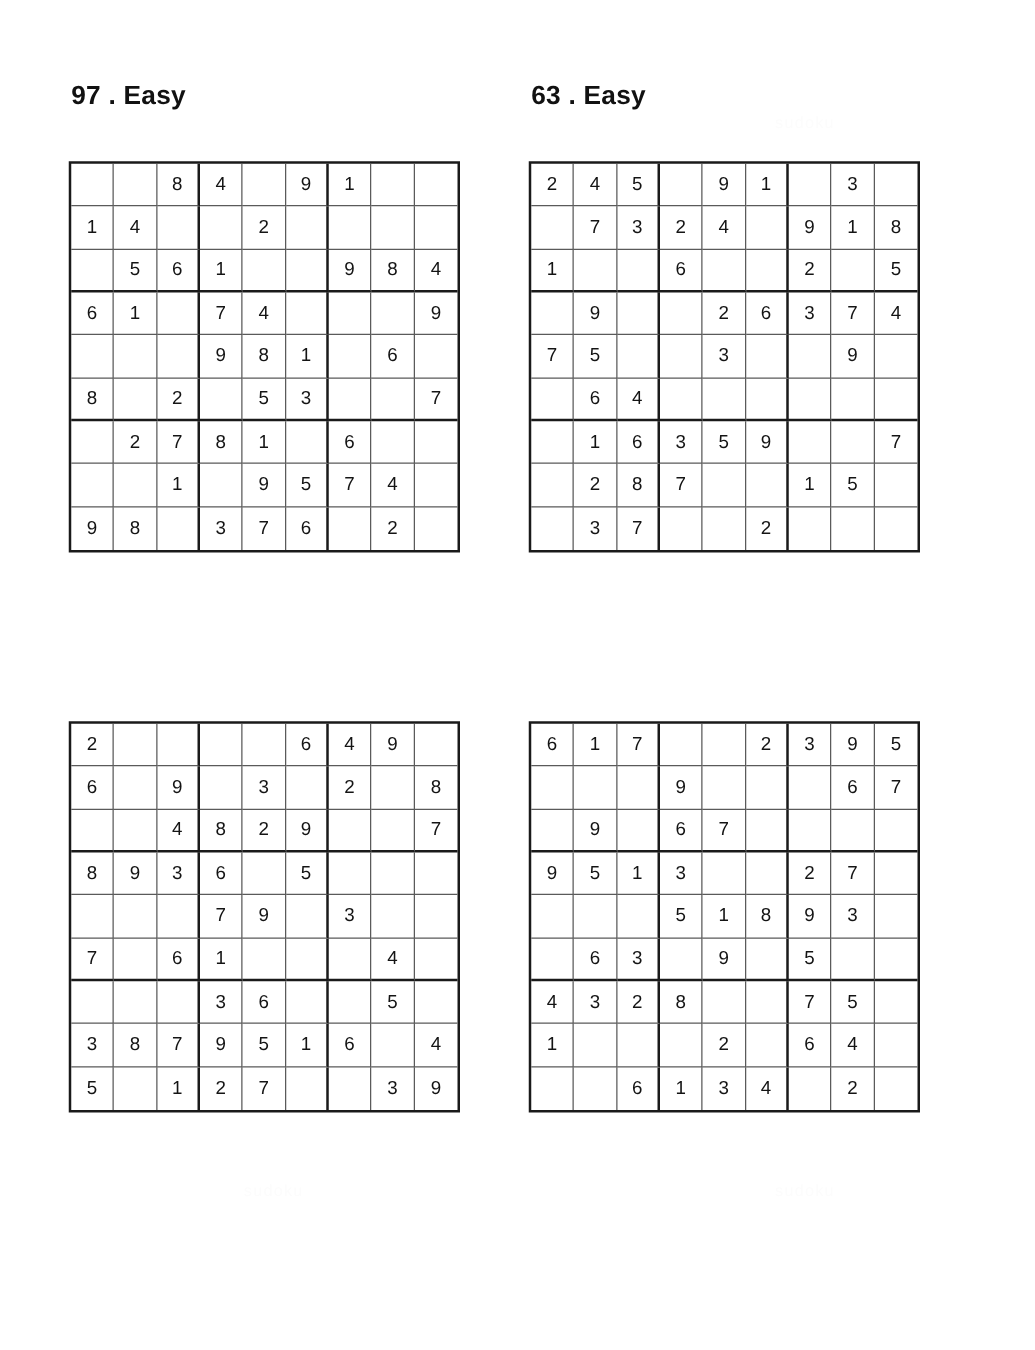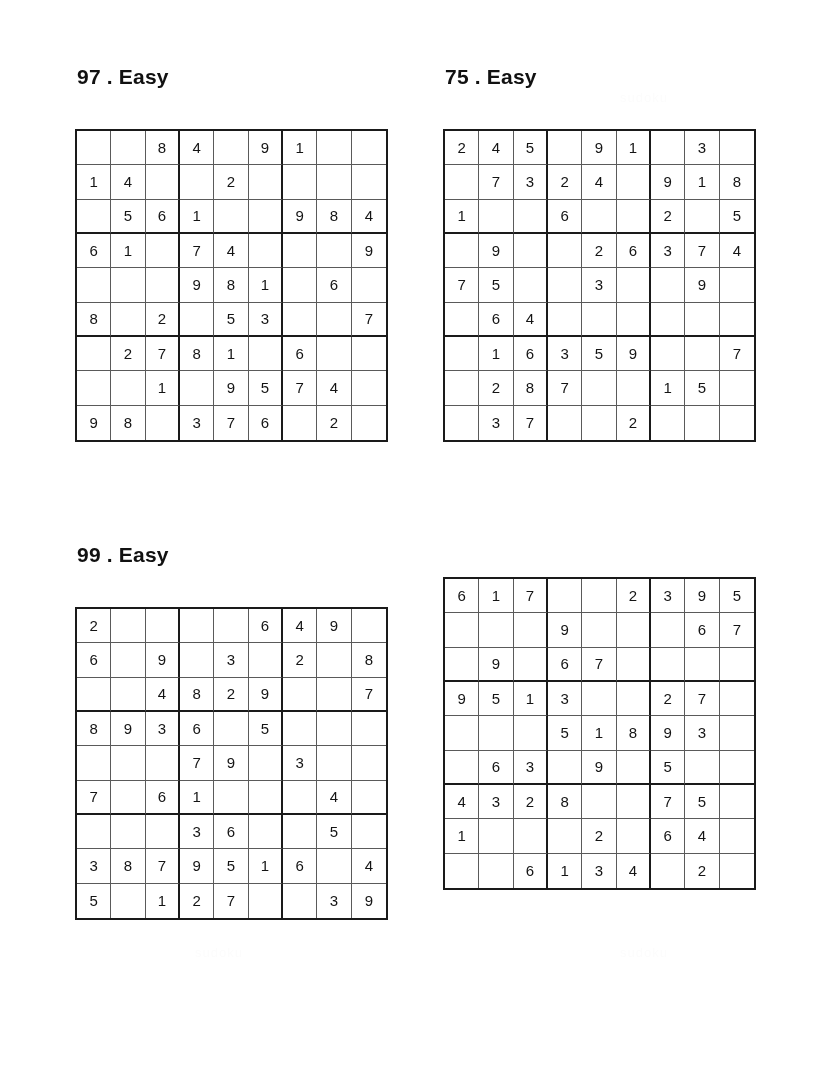--- a/index.html
+++ b/index.html
@@ -31,21 +31,20 @@
     grid-template-rows: 478px 478px;
     column-gap: 0px;
     row-gap: 0px;
     padding-left: 55px;
     padding-top: 62px;
     box-sizing: border-box;
   }
   .puzzle {
     position: relative;
     width: 356px;
-    margin-left: 20px;
   }
   .puzzle-title {
     font-size: 21px;
     font-weight: bold;
     letter-spacing: 0.2px;
     color: #111111;
     margin: 0 0 0 2px;
     height: 30px;
     line-height: 30px;
     white-space: nowrap;
@@ -190,21 +189,21 @@
           <div class="cell r9 c3"></div>
           <div class="cell r9 c4">3</div>
           <div class="cell r9 c5">7</div>
           <div class="cell r9 c6">6</div>
           <div class="cell r9 c7"></div>
           <div class="cell r9 c8">2</div>
           <div class="cell r9 c9"></div>
         </div>
       </div>
       <div class="puzzle">
-        <div class="puzzle-title">75 . Easy</div>
+        <div class="puzzle-title">63 . Easy</div>
         <div class="sudoku-board">
           <div class="cell r1 c1">2</div>
           <div class="cell r1 c2">4</div>
           <div class="cell r1 c3">5</div>
           <div class="cell r1 c4"></div>
           <div class="cell r1 c5">9</div>
           <div class="cell r1 c6">1</div>
           <div class="cell r1 c7"></div>
           <div class="cell r1 c8">3</div>
           <div class="cell r1 c9"></div>
@@ -276,21 +275,20 @@
           <div class="cell r9 c3">7</div>
           <div class="cell r9 c4"></div>
           <div class="cell r9 c5"></div>
           <div class="cell r9 c6">2</div>
           <div class="cell r9 c7"></div>
           <div class="cell r9 c8"></div>
           <div class="cell r9 c9"></div>
         </div>
       </div>
       <div class="puzzle">
-        <div class="puzzle-title">99 . Easy</div>
         <div class="sudoku-board">
           <div class="cell r1 c1">2</div>
           <div class="cell r1 c2"></div>
           <div class="cell r1 c3"></div>
           <div class="cell r1 c4"></div>
           <div class="cell r1 c5"></div>
           <div class="cell r1 c6">6</div>
           <div class="cell r1 c7">4</div>
           <div class="cell r1 c8">9</div>
           <div class="cell r1 c9"></div>

